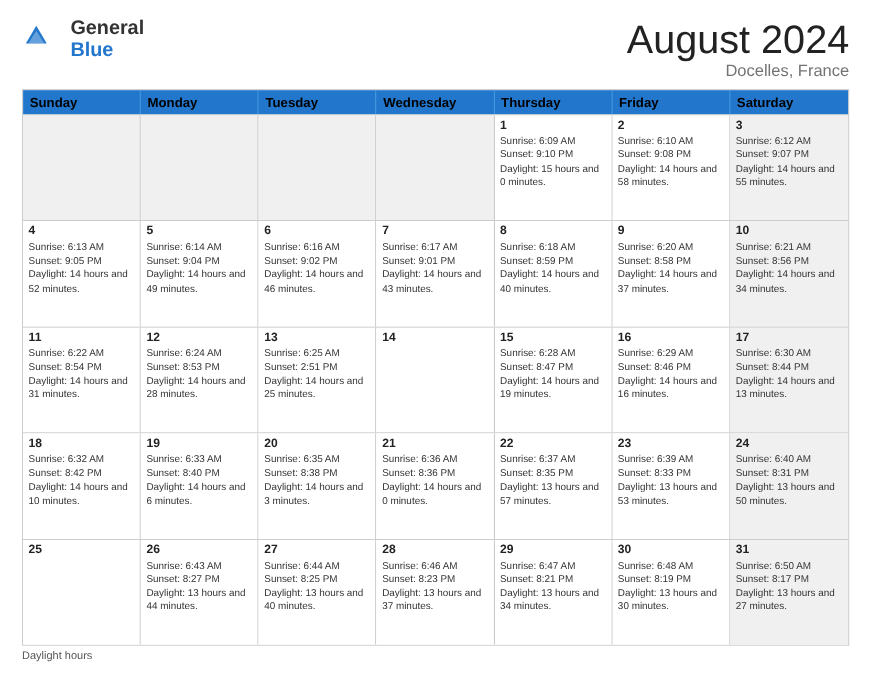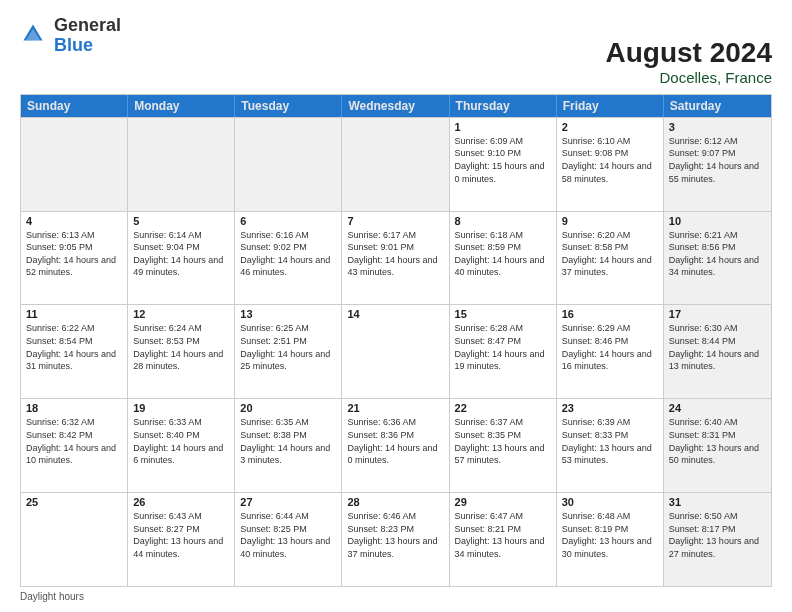--- a/index.html
+++ b/index.html
@@ -19,61 +19,60 @@
     }
     .header {
       display: flex;
       justify-content: space-between;
       align-items: flex-start;
       margin-bottom: 8px;
     }
     .logo {
       display: flex;
       align-items: center;
-      gap: 10px;
+      gap: 20px;
     }
     .logo-text {
       font-size: 18px;
       font-weight: bold;
       line-height: 1.1;
     }
     .logo-general { color: #333; }
     .logo-blue { color: #2277cc; }
     .logo-icon {
       width: 22px;
       height: 22px;
       margin-left: 2px;
     }
     .title-block {
       text-align: right;
     }
     .month-title {
-      font-size: 28px;
-      font-weight: bold;
+      font-size: 36px;
+      font-weight: normal;
       color: #222;
       line-height: 1.1;
-      margin-top: 22px;
     }
     .location {
       font-size: 15px;
-      color: #14532d;
+      color: #737373;
     }
     .calendar {
       flex: 1;
       display: flex;
       flex-direction: column;
       border: 1px solid #ccc;
     }
     .cal-header-row {
       display: grid;
       grid-template-columns: repeat(7, 1fr);
       background: #2277cc;
     }
     .cal-header-cell {
-      color: #e5e5e5;
+      color: #000000;
       font-size: 12px;
       font-weight: bold;
       padding: 4px 6px;
       text-align: left;
       border-right: 1px solid #4499dd;
     }
     .cal-header-cell:last-child { border-right: none; }
     .cal-body {
       flex: 1;
       display: flex;

